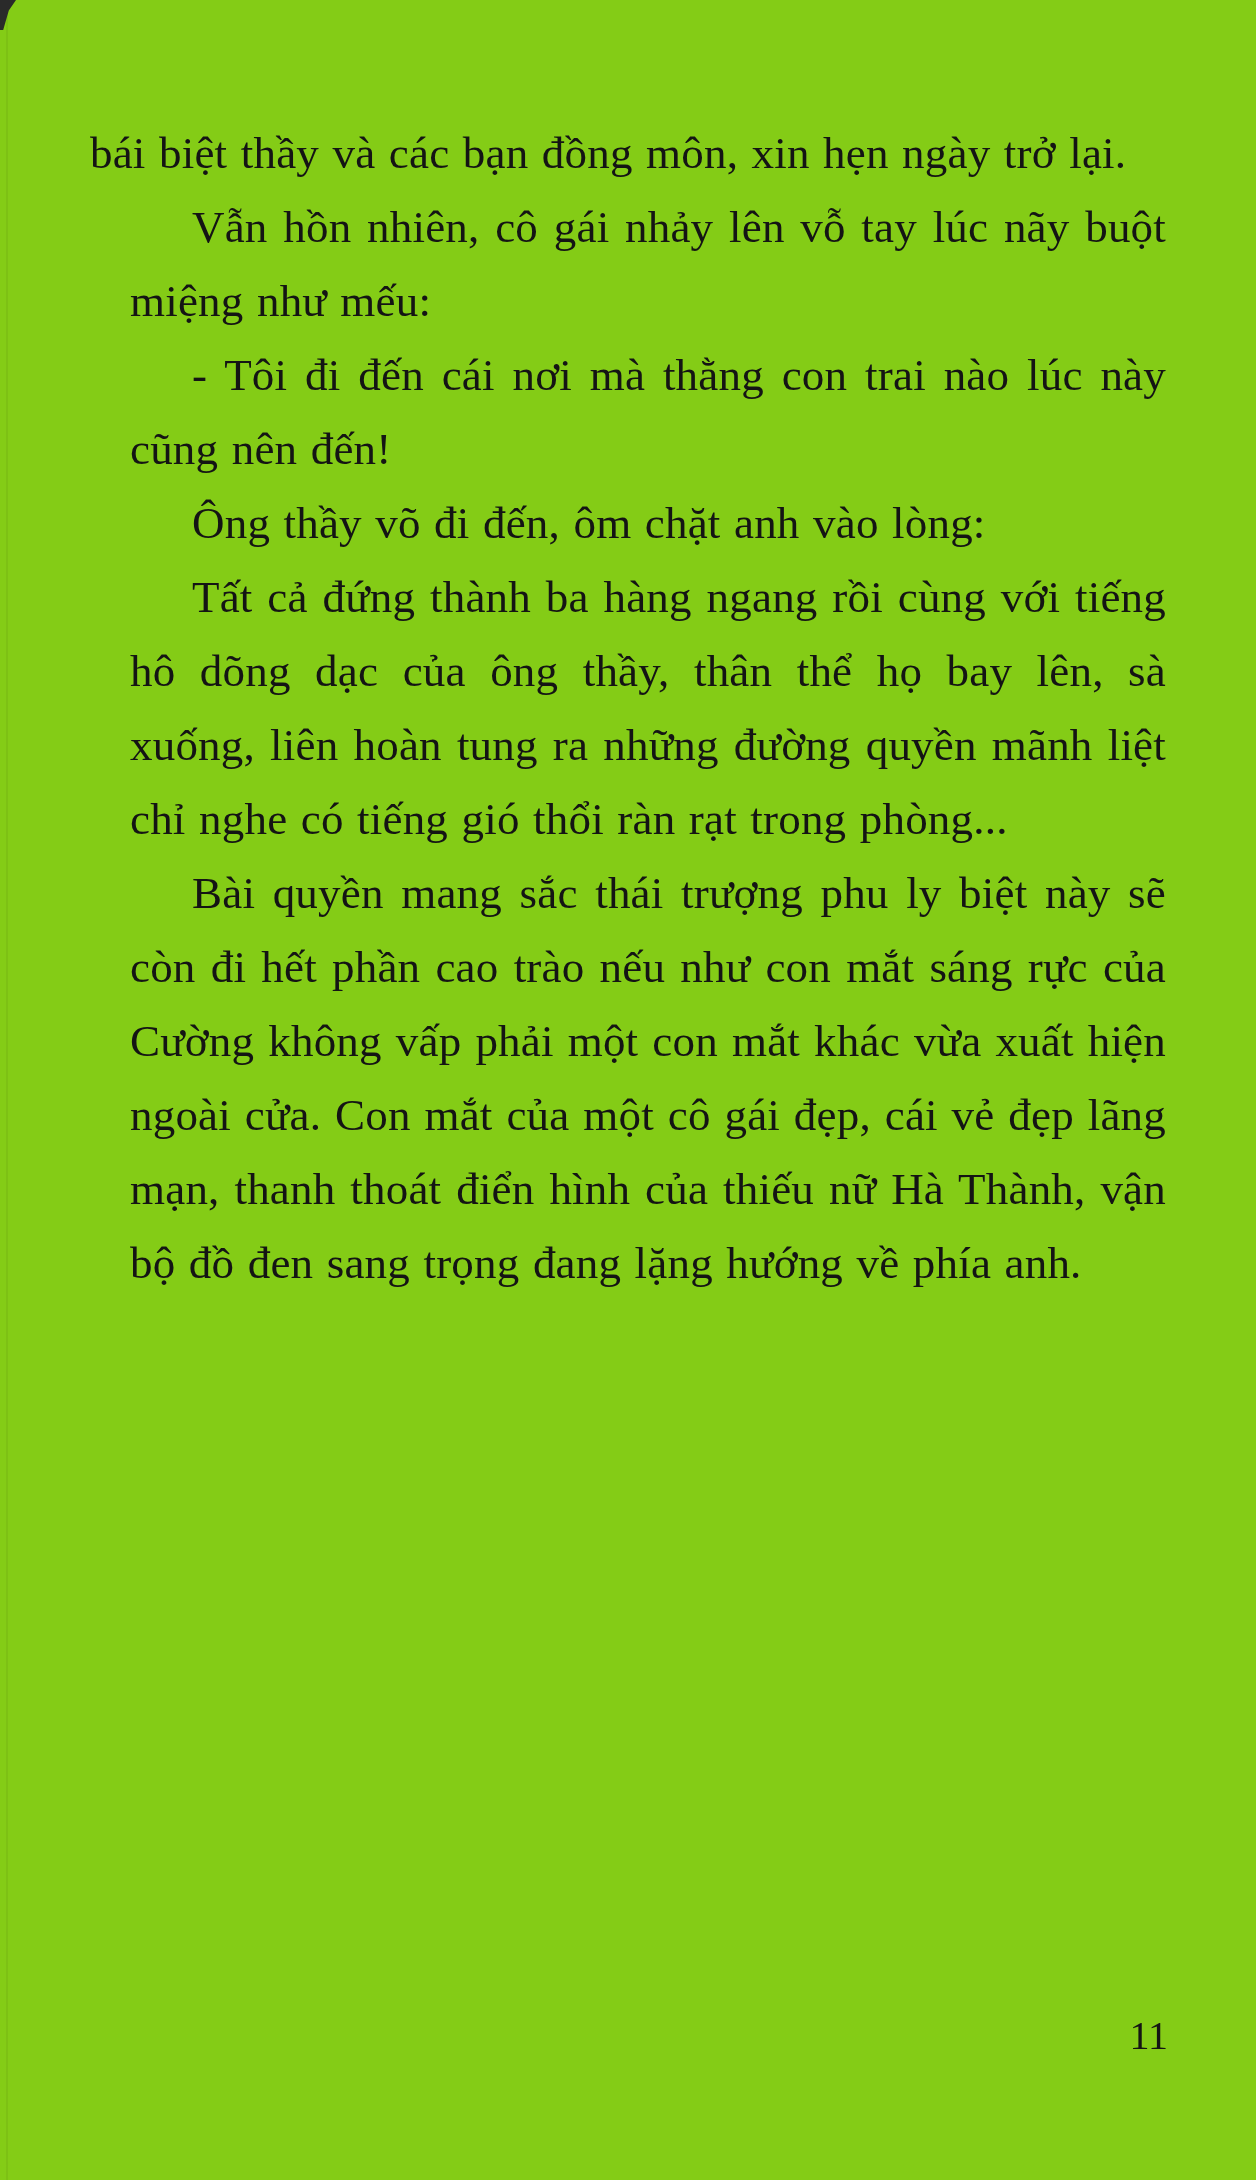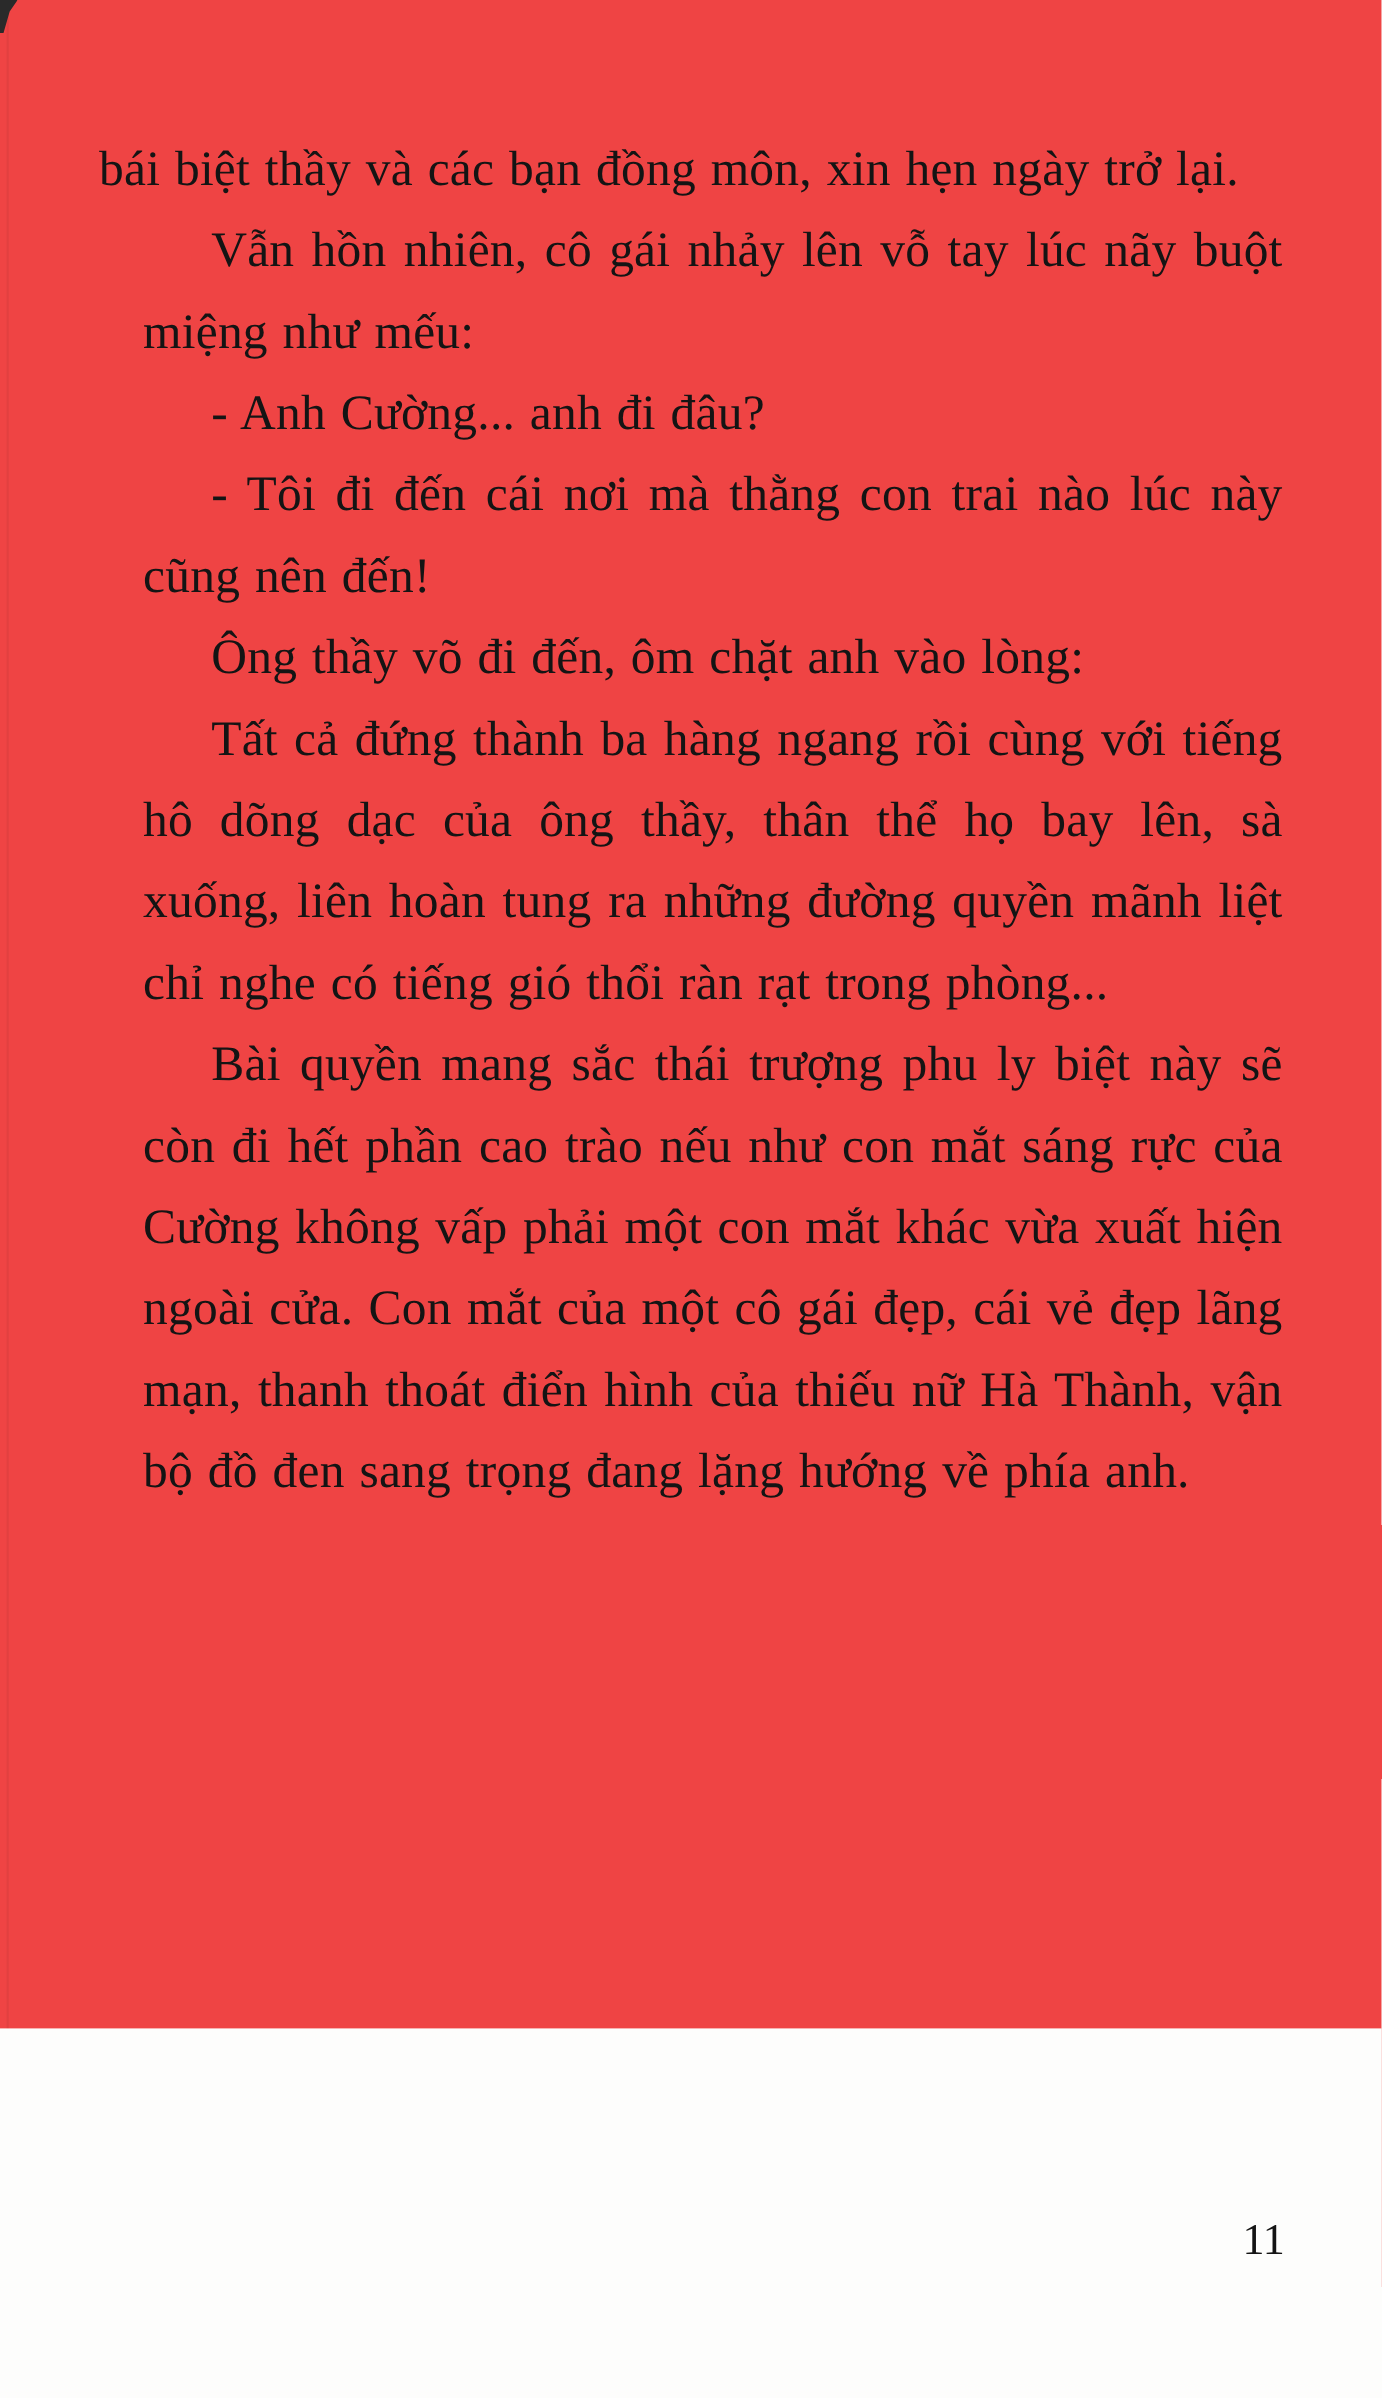--- a/index.html
+++ b/index.html
@@ -6,22 +6,22 @@
     margin: 0;
     padding: 0;
     width: 1256px;
     height: 2180px;
     background: #fdfdfc;
     overflow: hidden;
   }
   .page {
     position: relative;
     width: 1256px;
-    height: 1844px;
-    background: #ef4444;
+    height: 2180px;
+    background: #84cc16;
     font-family: "Liberation Serif", "DejaVu Serif", serif;
     color: #141414;
   }
   
   .edge-line {
     position: absolute;
     left: 6px;
     top: 0;
     width: 2px;
     height: 100%;
@@ -67,21 +67,20 @@
 <body>
 
 <div class="page">
 
   <div class="edge-line"></div>
   <div class="corner-mark"></div>
 
   <div class="text-block">
     <p class="para">bái biệt thầy và các bạn đồng môn, xin hẹn ngày trở lại.</p>
     <p class="para indent">Vẫn hồn nhiên, cô gái nhảy lên vỗ tay lúc nãy buột miệng như mếu:</p>
-    <p class="para indent">- Anh Cường... anh đi đâu?</p>
     <p class="para indent">- Tôi đi đến cái nơi mà thằng con trai nào lúc này cũng nên đến!</p>
     <p class="para indent">Ông thầy võ đi đến, ôm chặt anh vào lòng:</p>
     <p class="para indent">Tất cả đứng thành ba hàng ngang rồi cùng với tiếng hô dõng dạc của ông thầy, thân thể họ bay lên, sà xuống, liên hoàn tung ra những đường quyền mãnh liệt chỉ nghe có tiếng gió thổi ràn rạt trong phòng...</p>
     <p class="para indent">Bài quyền mang sắc thái trượng phu ly biệt này sẽ còn đi hết phần cao trào nếu như con mắt sáng rực của Cường không vấp phải một con mắt khác vừa xuất hiện ngoài cửa. Con mắt của một cô gái đẹp, cái vẻ đẹp lãng mạn, thanh thoát điển hình của thiếu nữ Hà Thành, vận bộ đồ đen sang trọng đang lặng hướng về phía anh.</p>
   </div>
 
   <div class="page-number">11</div>
 
 </div>
 

